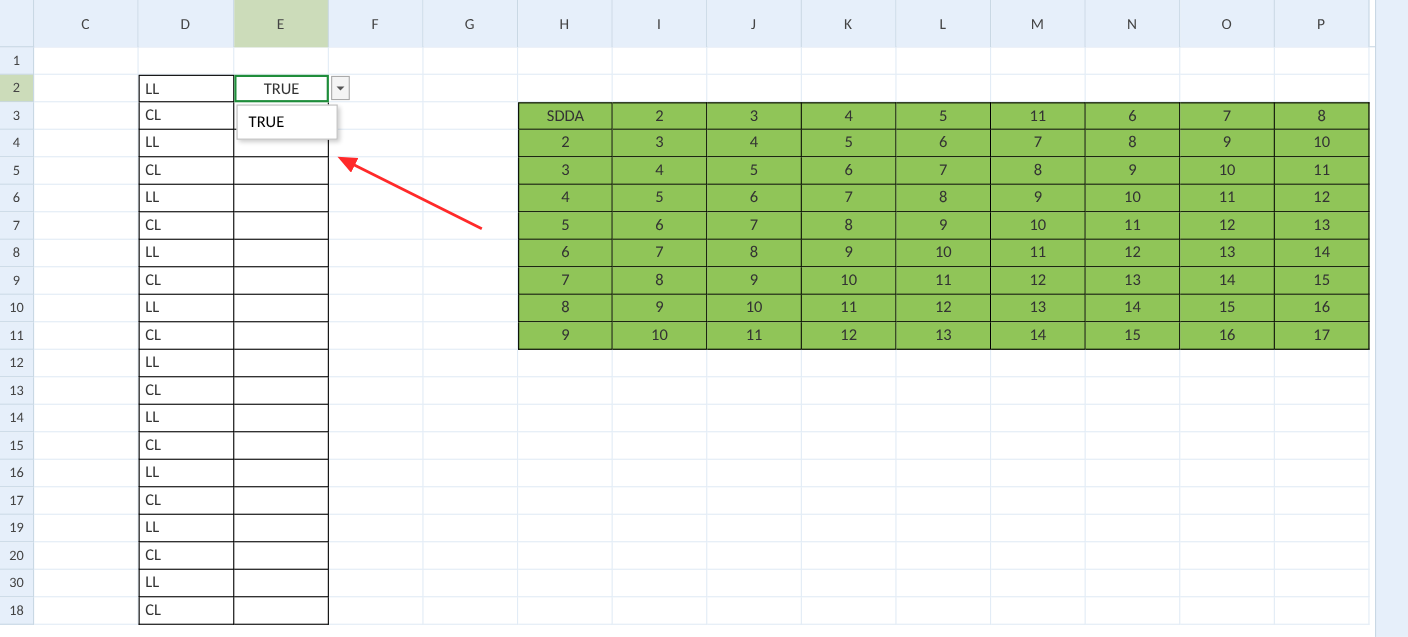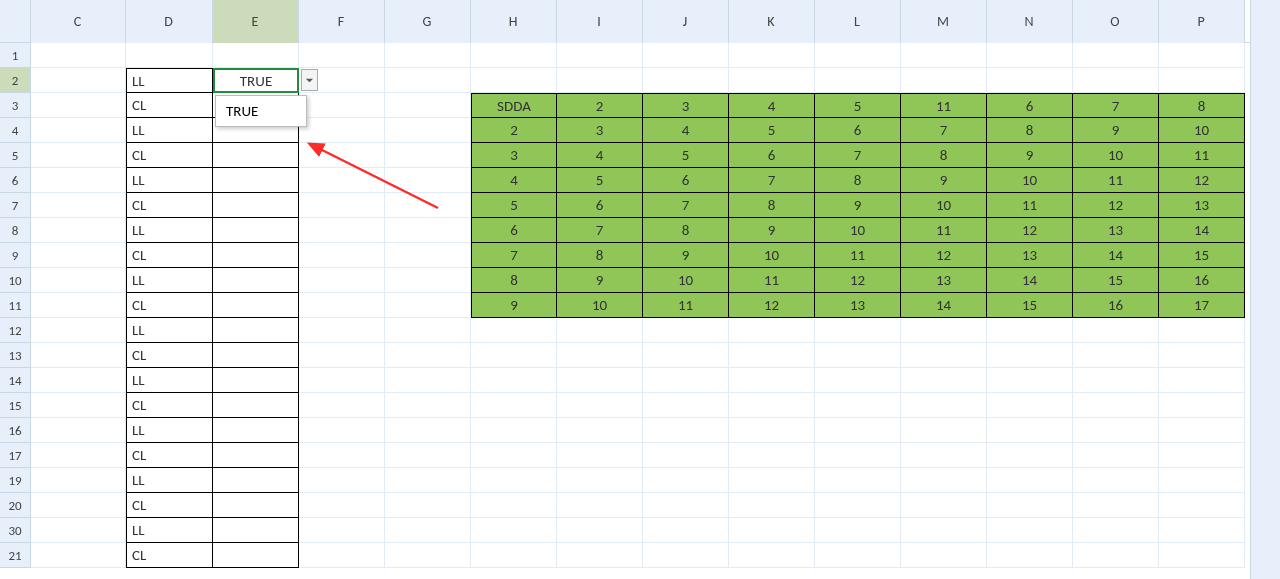--- a/index.html
+++ b/index.html
@@ -485,21 +485,21 @@
         <div class="cell" style="width: 86px;"></div>
         <div class="cell" style="width: 86px;"></div>
         <div class="cell" style="width: 86px;"></div>
         <div class="cell" style="width: 86px;"></div>
         <div class="cell" style="width: 86px;"></div>
         <div class="cell" style="width: 86px;"></div>
         <div class="cell" style="width: 86px;"></div>
         <div class="cell" style="width: 86px;"></div>
       </div>
       <div class="row">
-        <div class="row-h">21</div>
+        <div class="row-h">18</div>
         <div class="cell" style="width: 95px;"></div>
         <div class="cell boxed left-left-border" style="width: 87px;">CL</div>
         <div class="cell boxed" style="width: 86px;"></div>
         <div class="cell" style="width: 86px;"></div>
         <div class="cell" style="width: 86px;"></div>
         <div class="cell" style="width: 86px;"></div>
         <div class="cell" style="width: 86px;"></div>
         <div class="cell" style="width: 86px;"></div>
         <div class="cell" style="width: 86px;"></div>
         <div class="cell" style="width: 86px;"></div>

